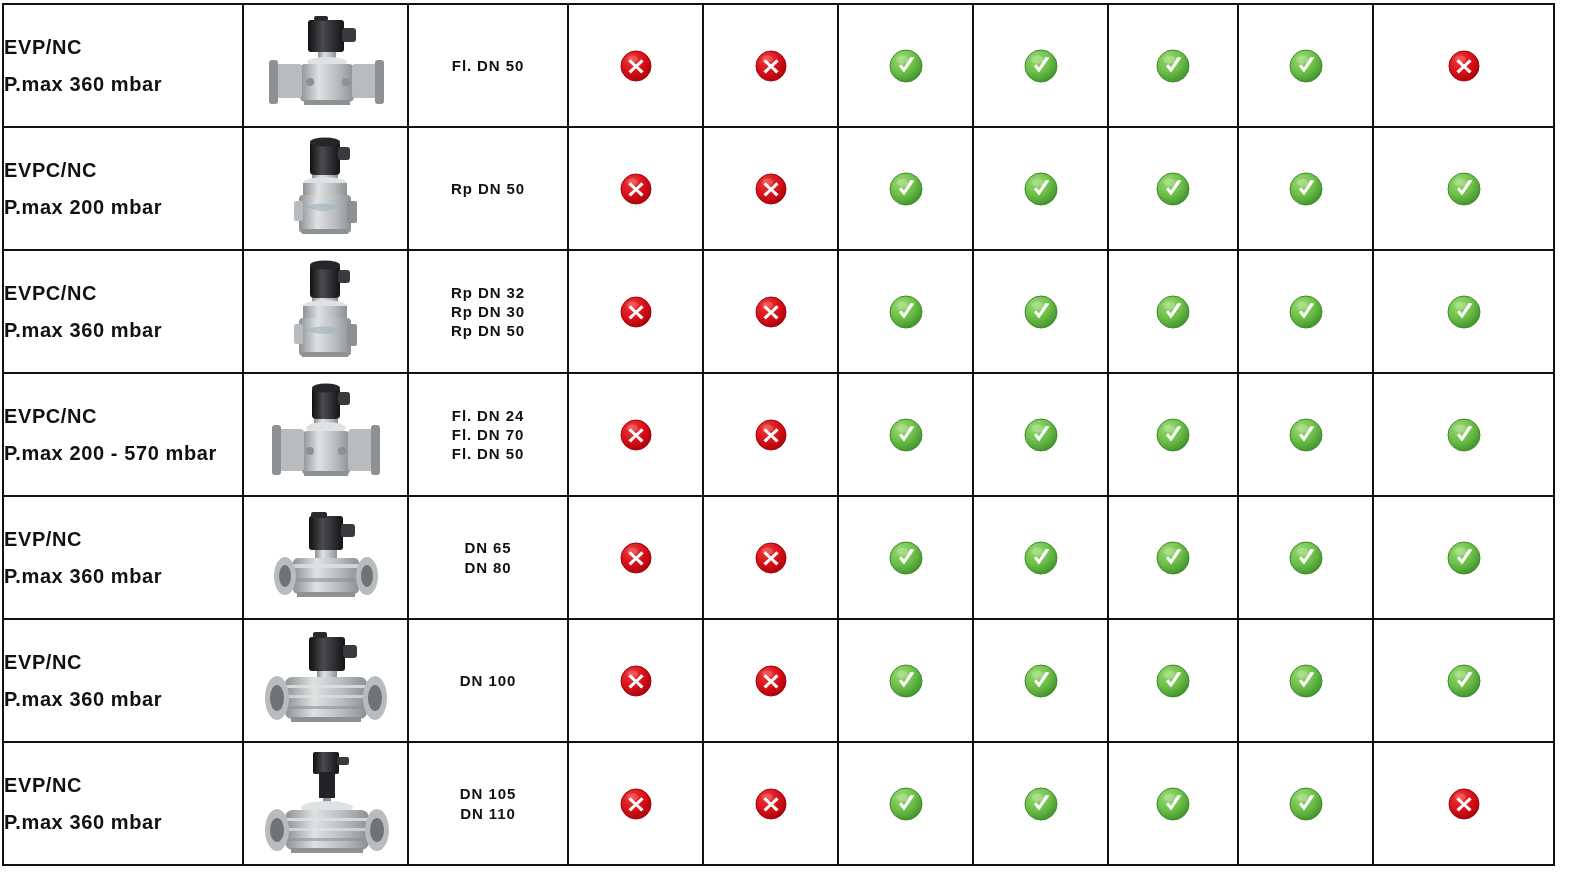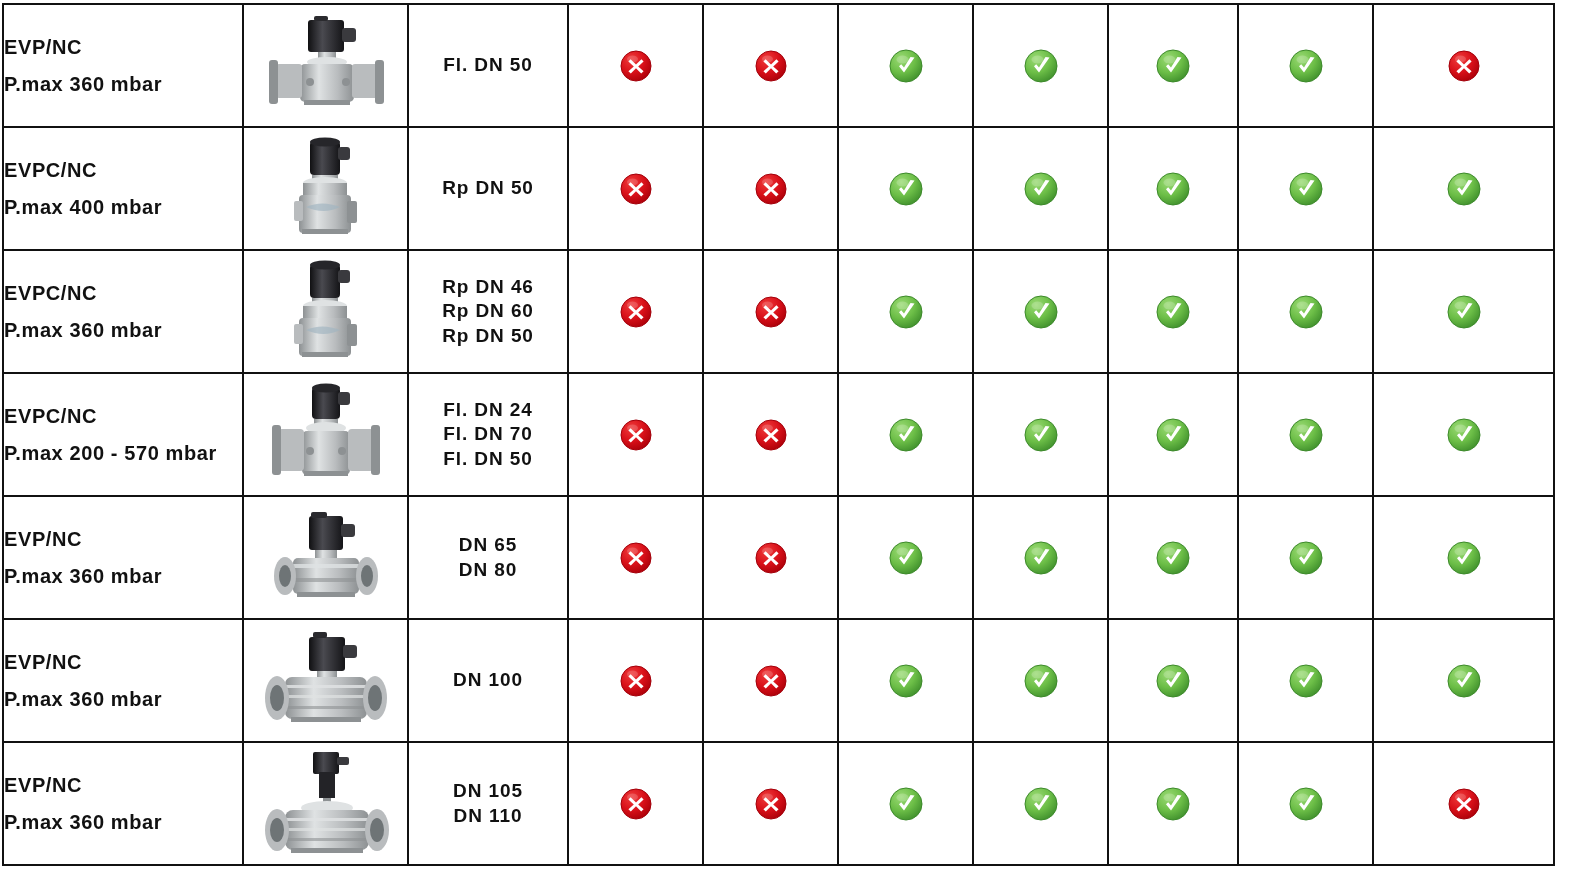--- a/index.html
+++ b/index.html
@@ -58,21 +58,21 @@
     letter-spacing: 0.6px;
     line-height: 1.0;
   }
   .model-name { margin-bottom: 17px; }
 
   .size-cell {
     text-align: center;
   }
   .size-line {
     font-weight: bold;
-    font-size: 19px;
+    font-size: 15px;
     color: #111111;
     letter-spacing: 0.9px;
     line-height: 1.28;
   }
 
   .mark-cell { text-align: center; }
 
   .img-cell { text-align: center; }
 
   .valve-svg { display: inline-block; vertical-align: middle; }
@@ -233,21 +233,21 @@
                 <circle cx="18" cy="18" r="15" fill="none" stroke="#a3000a" stroke-width="1"></circle>
                 <g fill="#ffffff">
                   <path d="M12.6 11.2 L18 16.6 L23.4 11.2 L25.6 13.6 L20.2 18.4 L25.6 23.2 L23.2 25.6 L18 20.2 L12.8 25.6 L10.4 23.2 L15.8 18.4 L10.4 13.6 Z"></path>
                 </g>
                 <ellipse cx="14.5" cy="11.0" rx="5.5" ry="3.6" fill="#ffffff" opacity="0.18"></ellipse>
               </svg></span></td>
         </tr>
         <tr>
           <td class="model-cell">
             <div class="model-name">EVPC/NC</div>
-            <div class="model-pmax">P.max 400 mbar</div>
+            <div class="model-pmax">P.max 200 mbar</div>
           </td>
           <td class="img-cell"><span><svg class="valve-svg" width="120" height="108" viewBox="0 0 120 108">
                 <defs>
                   <linearGradient id="mb1" x1="0" y1="0" x2="1" y2="0">
                     <stop offset="0%" stop-color="#8d9193"></stop>
                     <stop offset="35%" stop-color="#dfe2e3"></stop>
                     <stop offset="70%" stop-color="#b9bcbe"></stop>
                     <stop offset="100%" stop-color="#8d9193"></stop>
                   </linearGradient>
                   <linearGradient id="cb1" x1="0" y1="0" x2="1" y2="0">
@@ -392,22 +392,22 @@
                 <rect x="46" y="40" width="26" height="8" fill="url(#mb2)"></rect>
                 <ellipse cx="59" cy="48" rx="22" ry="6" fill="#dfe2e3"></ellipse>
                 <rect x="37" y="48" width="44" height="14" fill="url(#mb2)"></rect>
                 <rect x="33" y="60" width="52" height="38" rx="4" fill="url(#mb2)"></rect>
                 <rect x="28" y="66" width="9" height="20" rx="2" fill="#b9bcbe"></rect>
                 <rect x="81" y="66" width="10" height="22" rx="2" fill="#8d9193"></rect>
                 <path d="M40 72 q16 -7 34 0 q-16 8 -34 0 Z" fill="#9fb4c0" opacity="0.65"></path>
                 <rect x="36" y="94" width="46" height="5" fill="#8d9193"></rect>
               </svg></span></td>
           <td class="size-cell">
-            <div class="size-line">Rp DN 46</div>
-            <div class="size-line">Rp DN 60</div>
+            <div class="size-line">Rp DN 32</div>
+            <div class="size-line">Rp DN 30</div>
             <div class="size-line">Rp DN 50</div>
           </td>
           <td class="mark-cell"><span class="badge"><svg width="36" height="36" viewBox="0 0 36 36" xmlns="http://www.w3.org/2000/svg">
                 <defs>
                   <radialGradient id="gN" cx="35%" cy="28%" r="78%">
                     <stop offset="0%" stop-color="#ef3b3b"></stop>
                     <stop offset="55%" stop-color="#d81019"></stop>
                     <stop offset="100%" stop-color="#ab0009"></stop>
                   </radialGradient>
                 </defs>

